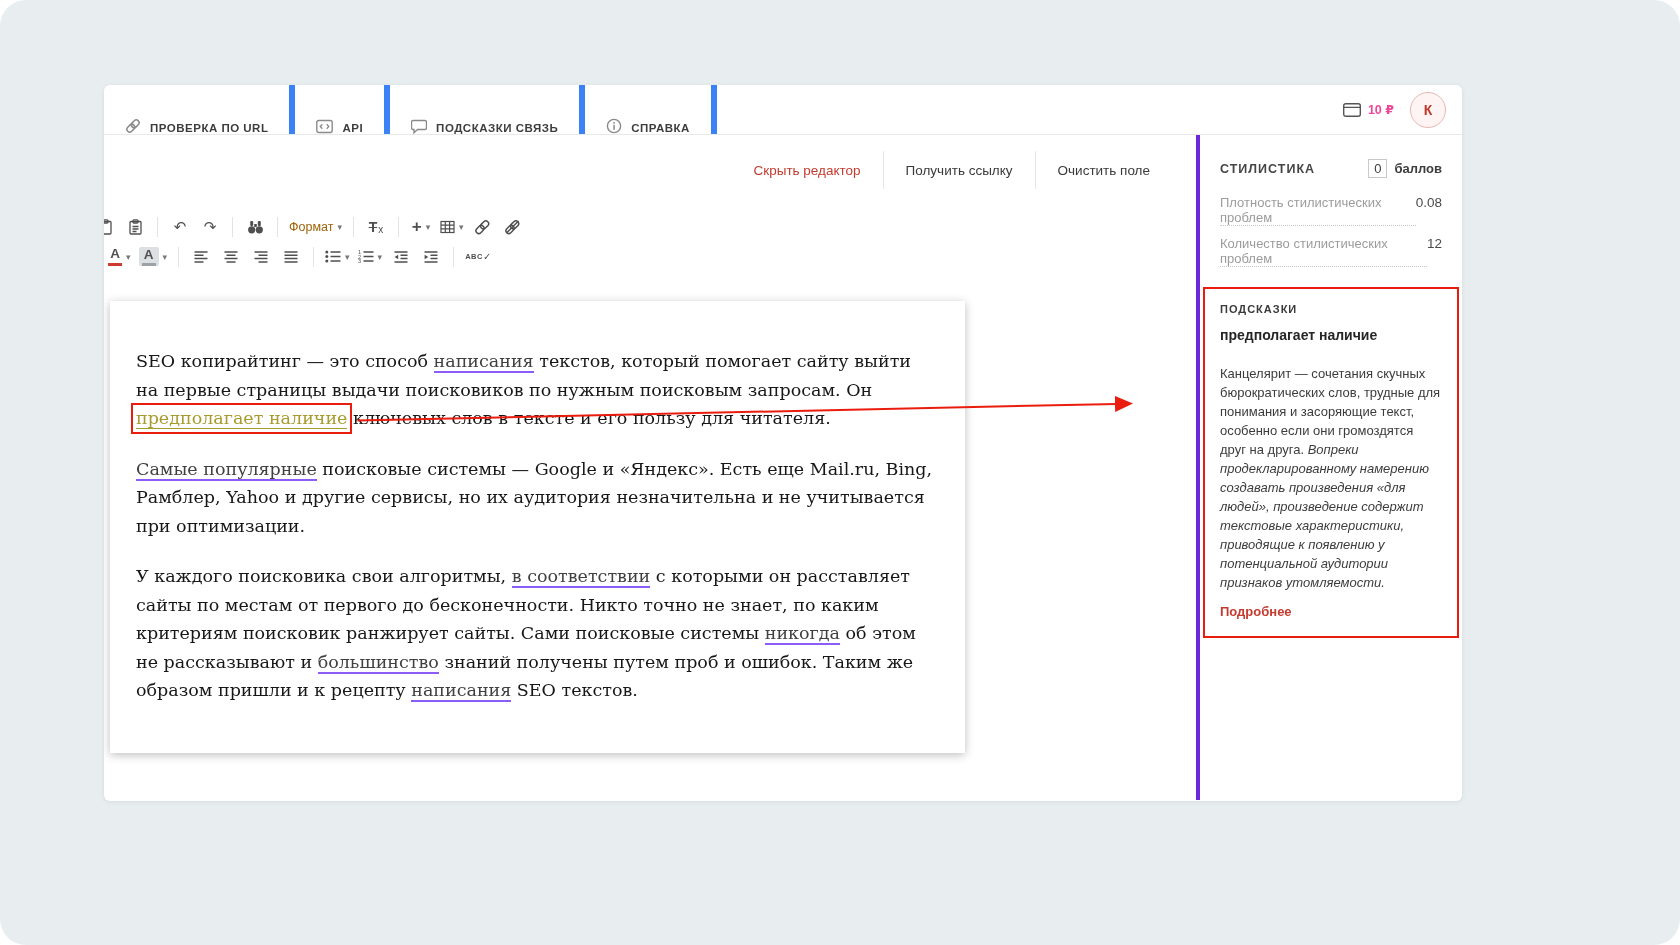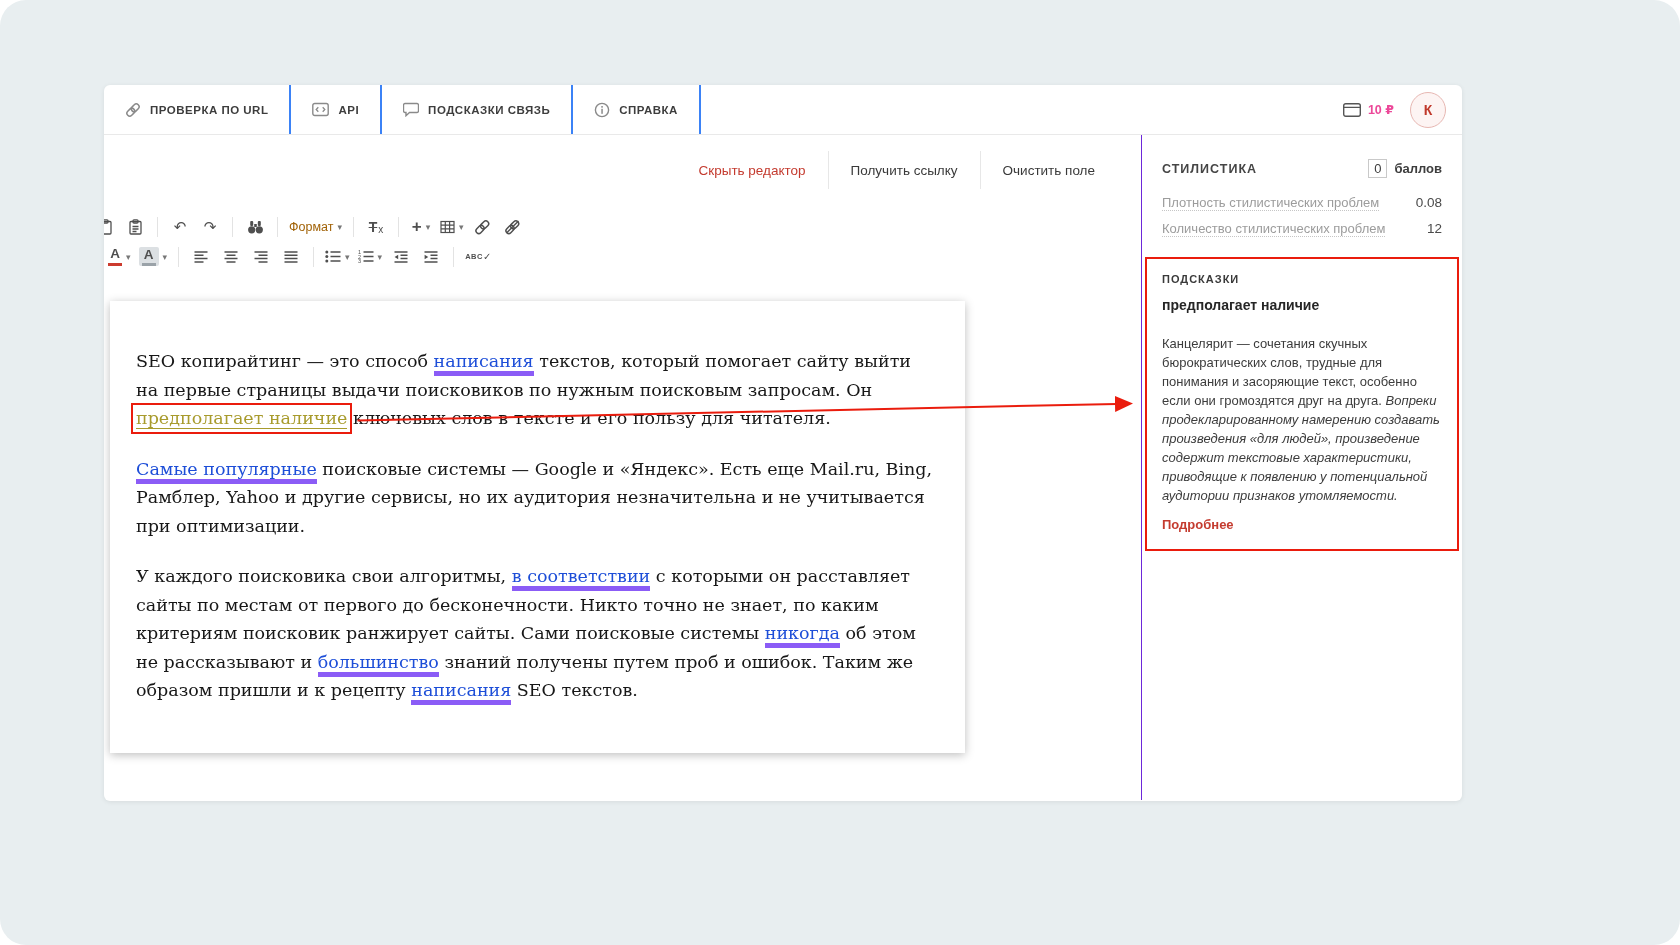--- a/index.html
+++ b/index.html
@@ -6,32 +6,32 @@
   * { margin:0; padding:0; box-sizing:border-box; }
   html,body { background:#ffffff; font-family:"Liberation Sans","DejaVu Sans",sans-serif; }
   .stage { position:relative; width:1680px; height:945px; background:#e8eef0; border-radius:26px; overflow:hidden; }
 
   .app-card { position:absolute; left:104px; top:85px; width:1358px; height:716px;
     background:#ffffff; border-radius:6px; box-shadow:0 1px 5px rgba(0,0,0,.08); overflow:hidden; }
 
   
   .topnav { display:flex; align-items:stretch; height:50px; border-bottom:1px solid #e9e9e9; }
   .tabs { display:flex; align-items:stretch; }
-  .tab { display:flex; align-items:center; gap:9px; padding:0 21px; border-right:2px solid #3b82f6;
+  .tab { display:flex; align-items:flex-end; gap:9px; padding:0 21px; border-right:6px solid #3b82f6;
     font-size:11.5px; font-weight:700; letter-spacing:.5px; color:#3d3d3d; cursor:pointer; white-space:nowrap; }
   .tab .ticon { display:flex; align-items:center; }
   .topnav-right { margin-left:auto; display:flex; align-items:center; gap:16px; padding-right:16px; }
   .balance { display:flex; align-items:center; gap:7px; font-size:12.5px; font-weight:700; color:#ec4899; cursor:pointer; }
   .avatar { width:36px; height:36px; border-radius:50%; background:#fdf4f3; border:1px solid #e7b7b2;
     color:#c0392b; font-size:14px; font-weight:700; display:flex; align-items:center; justify-content:center; cursor:pointer; }
 
   
   .content { display:flex; height:665px; }
   .editor-col { flex:1; min-width:0; }
-  .sidebar { width:321px; border-left:1px solid #6d28d9; }
+  .sidebar { width:266px; border-left:4px solid #6d28d9; }
 
   
   .action-row { display:flex; align-items:center; justify-content:flex-end; height:70px; padding-right:24px; }
   .action-link { font-size:13.5px; color:#3a3a3a; padding:0 22px; cursor:pointer; text-decoration:none; white-space:nowrap; }
   .action-link.red { color:#c43b2f; }
   .v-sep { width:1px; height:38px; background:#e7e7e7; }
   .check-btn { margin-left:24px; background:#9b9fa2; color:#ffffff; border:none; border-radius:2px;
     font-family:inherit; font-size:13px; font-weight:700; letter-spacing:.3px; padding:12px 36px; cursor:pointer; }
 
   
@@ -54,21 +54,21 @@
   .abc { display:flex; flex-direction:row; align-items:center; line-height:1; }
   .abc .abc-t { font-size:7.5px; font-weight:700; letter-spacing:.5px; }
   .abc .check { font-size:10px; margin-top:0; }
 
   
   .doc-page { width:855px; min-height:395px; margin:24px 0 0 6px; background:#ffffff;
     box-shadow:0 2px 9px rgba(0,0,0,.26); padding:46px 30px 48px 26px; }
   .doc-page p { font-family:"DejaVu Serif","Liberation Serif",serif; font-size:17.5px; line-height:28.5px;
     color:#171717; margin:0 0 22px; }
   .doc-page p:last-child { margin-bottom:0; }
-  .seg-g { color:#1d4ed8; border-bottom:5px solid #8b5cf6; cursor:pointer; }
+  .seg-g { color:#404040; border-bottom:2px solid #8b5cf6; cursor:pointer; }
   .seg-y { color:#a89b2d; border-bottom:1px solid #a89b2d; outline:2px solid #ea1c0d; outline-offset:3px; cursor:pointer; }
 
   
   .sb-head { display:flex; align-items:center; padding:24px 20px 12px; }
   .sb-title { font-size:12.5px; font-weight:600; letter-spacing:1px; color:#454545; }
   .score { margin-left:auto; display:flex; align-items:center; }
   .score-box { border:1px solid #c9c9c9; padding:0 5px; font-size:13px; color:#3d3d3d; line-height:17px; }
   .score-unit { margin-left:7px; font-size:13px; font-weight:700; color:#3d3d3d; }
   .metric { display:flex; align-items:baseline; padding:5px 20px; }
   .metric-label { font-size:13px; color:#9c9c9c; border-bottom:1px dotted #c6c6c6; cursor:pointer; }

